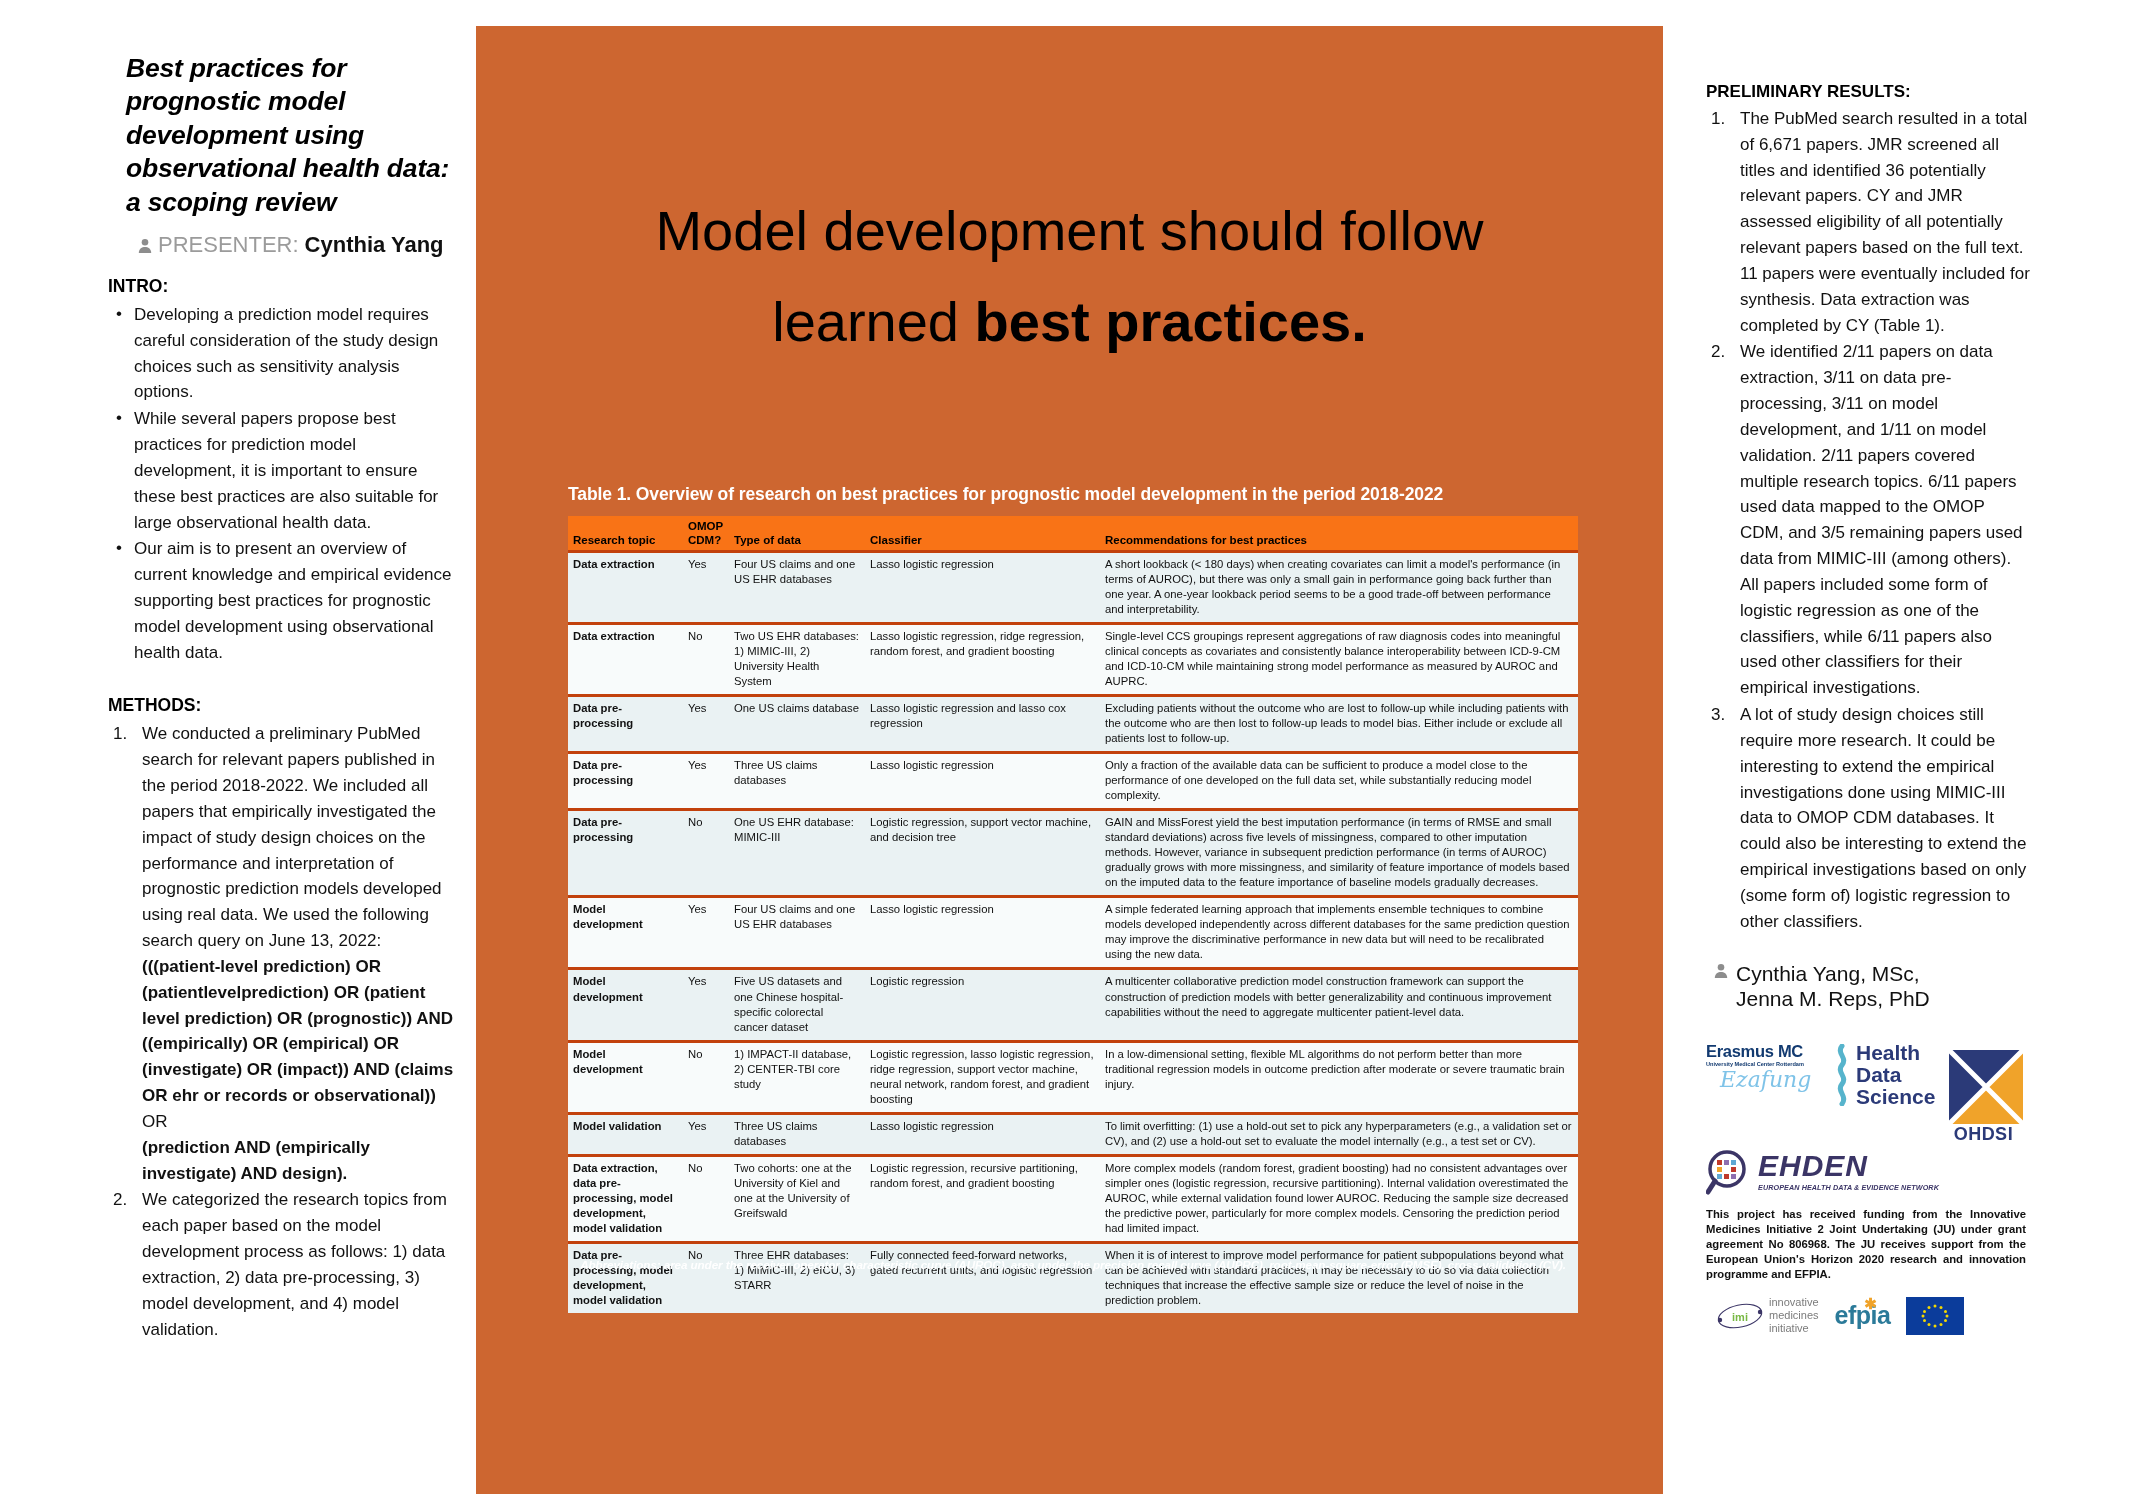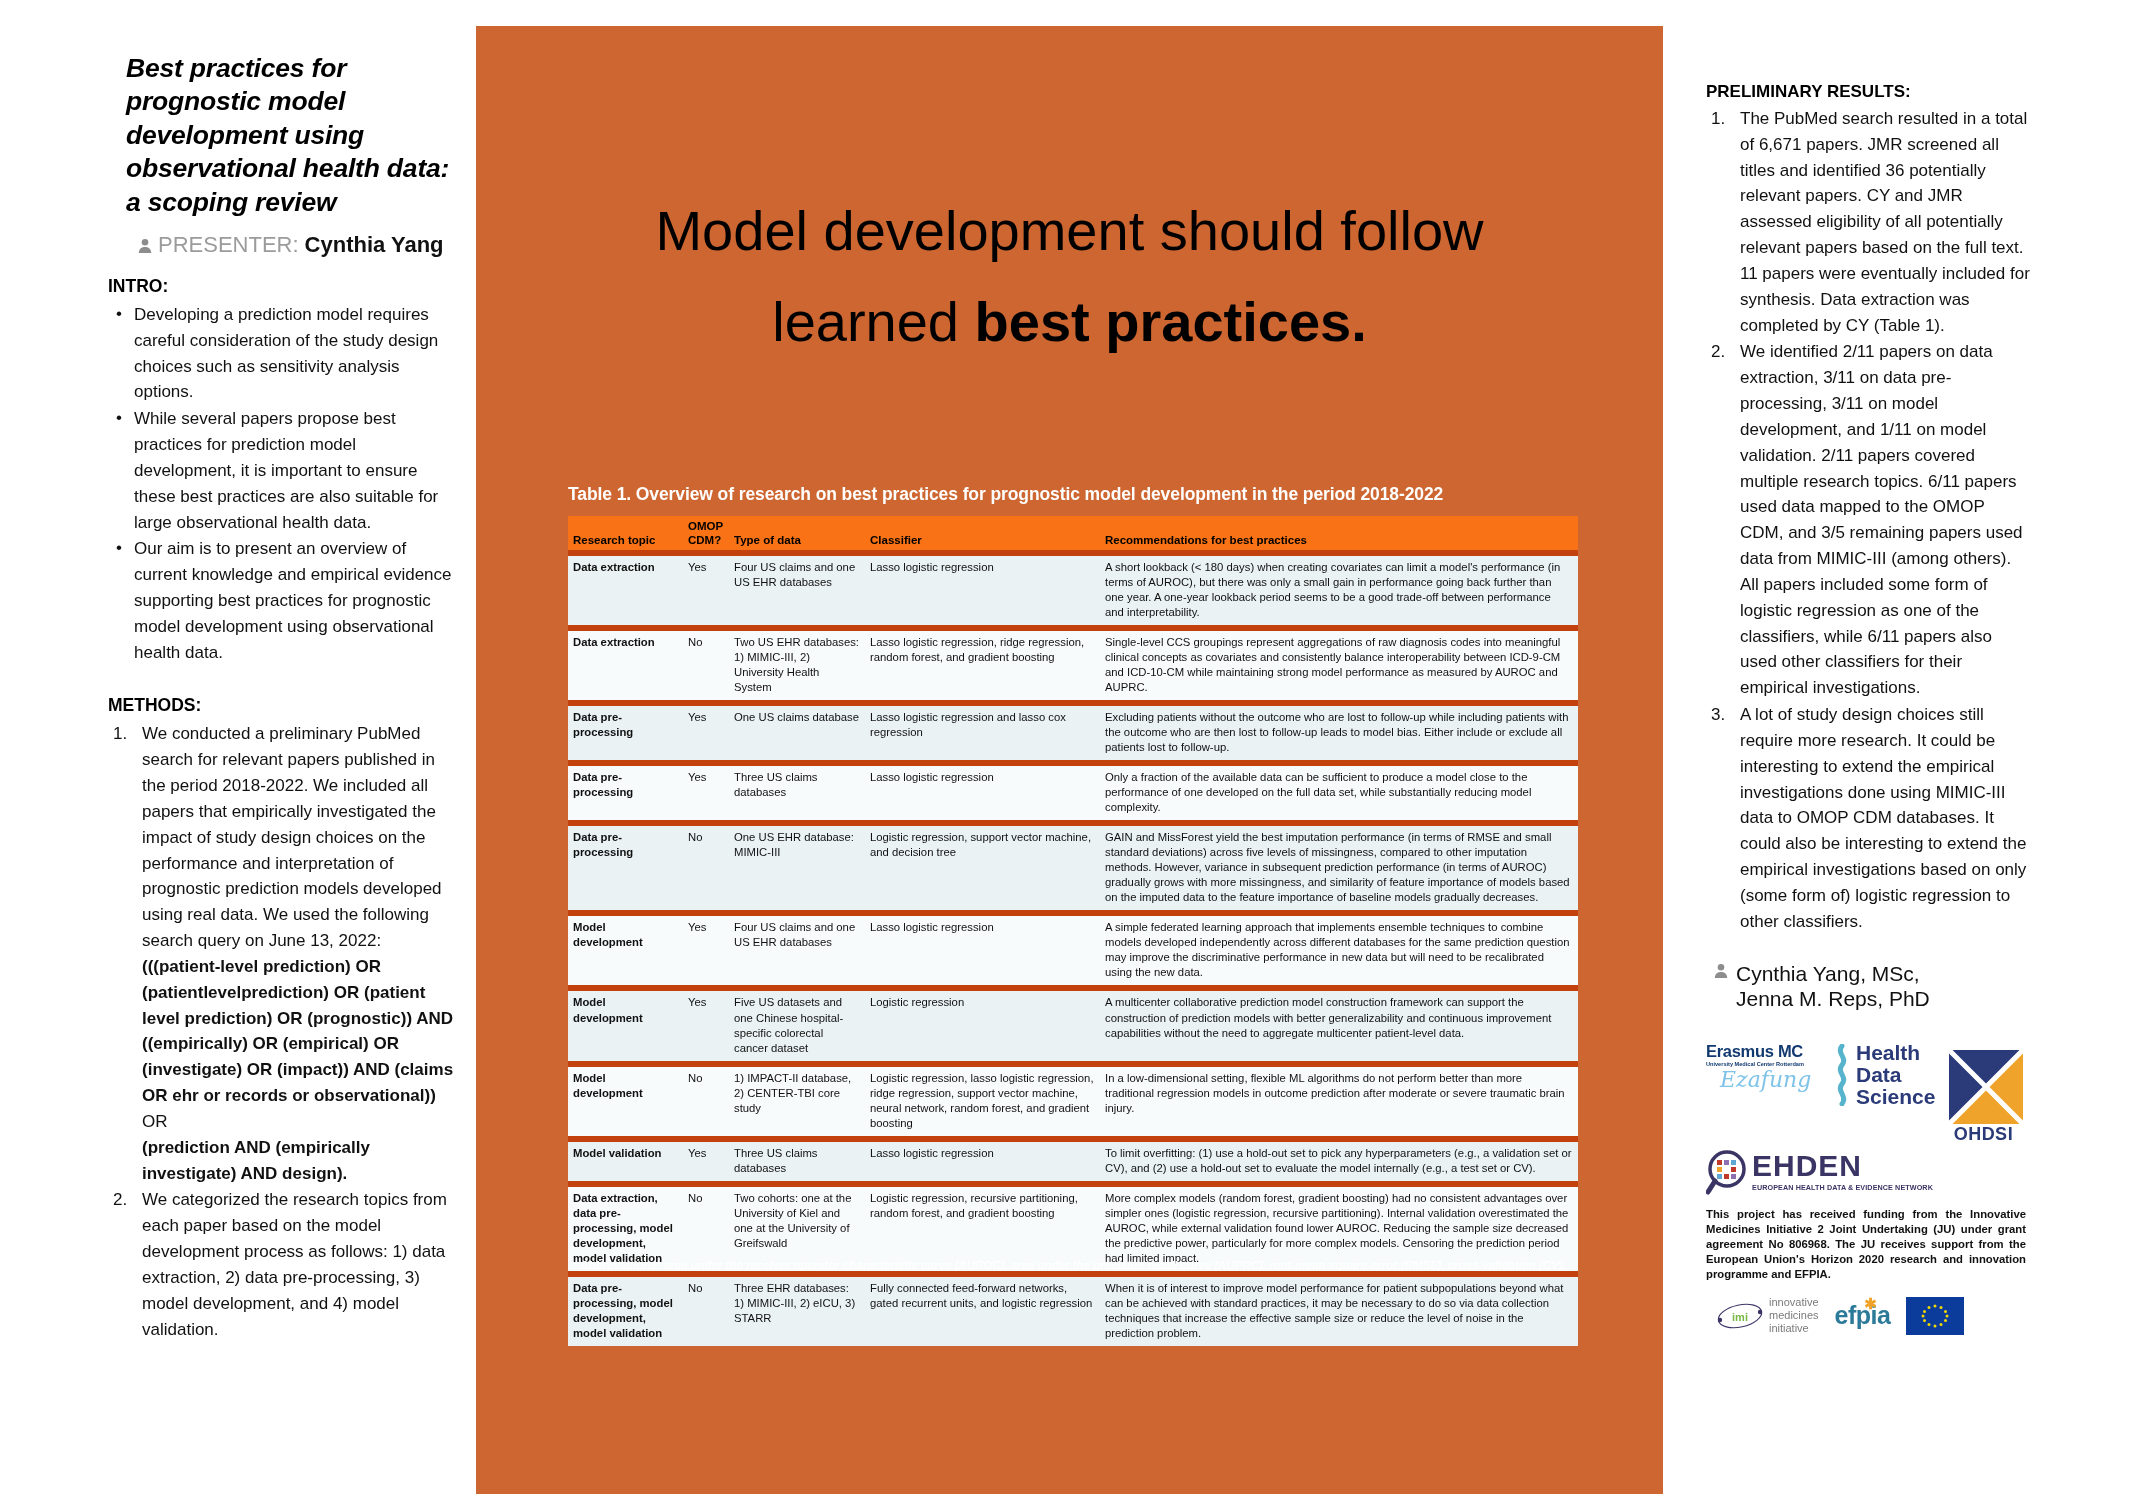--- a/index.html
+++ b/index.html
@@ -88,21 +88,21 @@
   table.maintable col.c5 { width: 478px; }
   table.maintable th {
     background: #f97316; color: #000; text-align: left;
     font-size: 11.5px; font-weight: bold; vertical-align: bottom;
     padding: 4px 5px 3px 5px; line-height: 1.18;
     border: none;
   }
   table.maintable td {
     font-size: 11.3px; line-height: 1.33; color: #111;
     padding: 4px 6px 5px 5px; vertical-align: top;
-    border-top: 6px solid #c2410c;
+    border-top: 3px solid #c2410c;
   }
   table.maintable tr.r-odd td { background: #eaf2f3; }
   table.maintable tr.r-even td { background: #f8fbfb; }
   td.topic { font-weight: bold; }
   .abbrev {
     position: absolute; left: 92px; top: 1232px; width: 1010px;
     color: #ffffff; font-size: 11.7px; font-weight: bold; font-style: italic;
     text-align: center; letter-spacing: -0.1px;
   }
 
@@ -128,21 +128,21 @@
     font-size: 22px; color: #7fc3e8; font-style: italic; font-family: "DejaVu Serif", serif;
     margin-top: 2px; margin-left: 14px; line-height: 1;
   }
   .hds { display: flex; align-items: center; gap: 4px; }
   .rod { width: 20px; height: 62px; position: relative; }
   .hds-text { font-size: 21px; font-weight: bold; color: #2b3a78; line-height: 1.06; }
 
   .ohdsi-logo { width: 74px; height: 74px; position: relative; margin-left: 6px; margin-top: 8px;}
   .ohdsi-word { font-size: 18px; font-weight: bold; color: #2b3a78; letter-spacing: 0.5px; text-align: center; }
 
-  .logo-row2 { display: flex; align-items: center; margin-top: 4px; }
+  .logo-row2 { display: flex; align-items: center; gap: 6px; margin-top: 4px; font-style: italic; }
   .ehden-mark { width: 46px; height: 46px; position: relative; }
   .ehden-word { font-size: 30px; font-weight: bold; color: #3b3566; letter-spacing: 1px; line-height: 1; }
   .ehden-sub { font-size: 7.2px; font-weight: bold; color: #3b3566; letter-spacing: 0.1px; margin-top: 2px;}
 
   .funding {
     font-size: 11.3px; line-height: 1.34; color: #111; font-weight: bold;
     text-align: justify; margin-top: 12px; width: 320px;
   }
   .logo-row3 { display: flex; align-items: center; gap: 16px; margin-top: 14px; margin-left: 10px; }
   .imi { display: flex; align-items: center; gap: 5px; }

